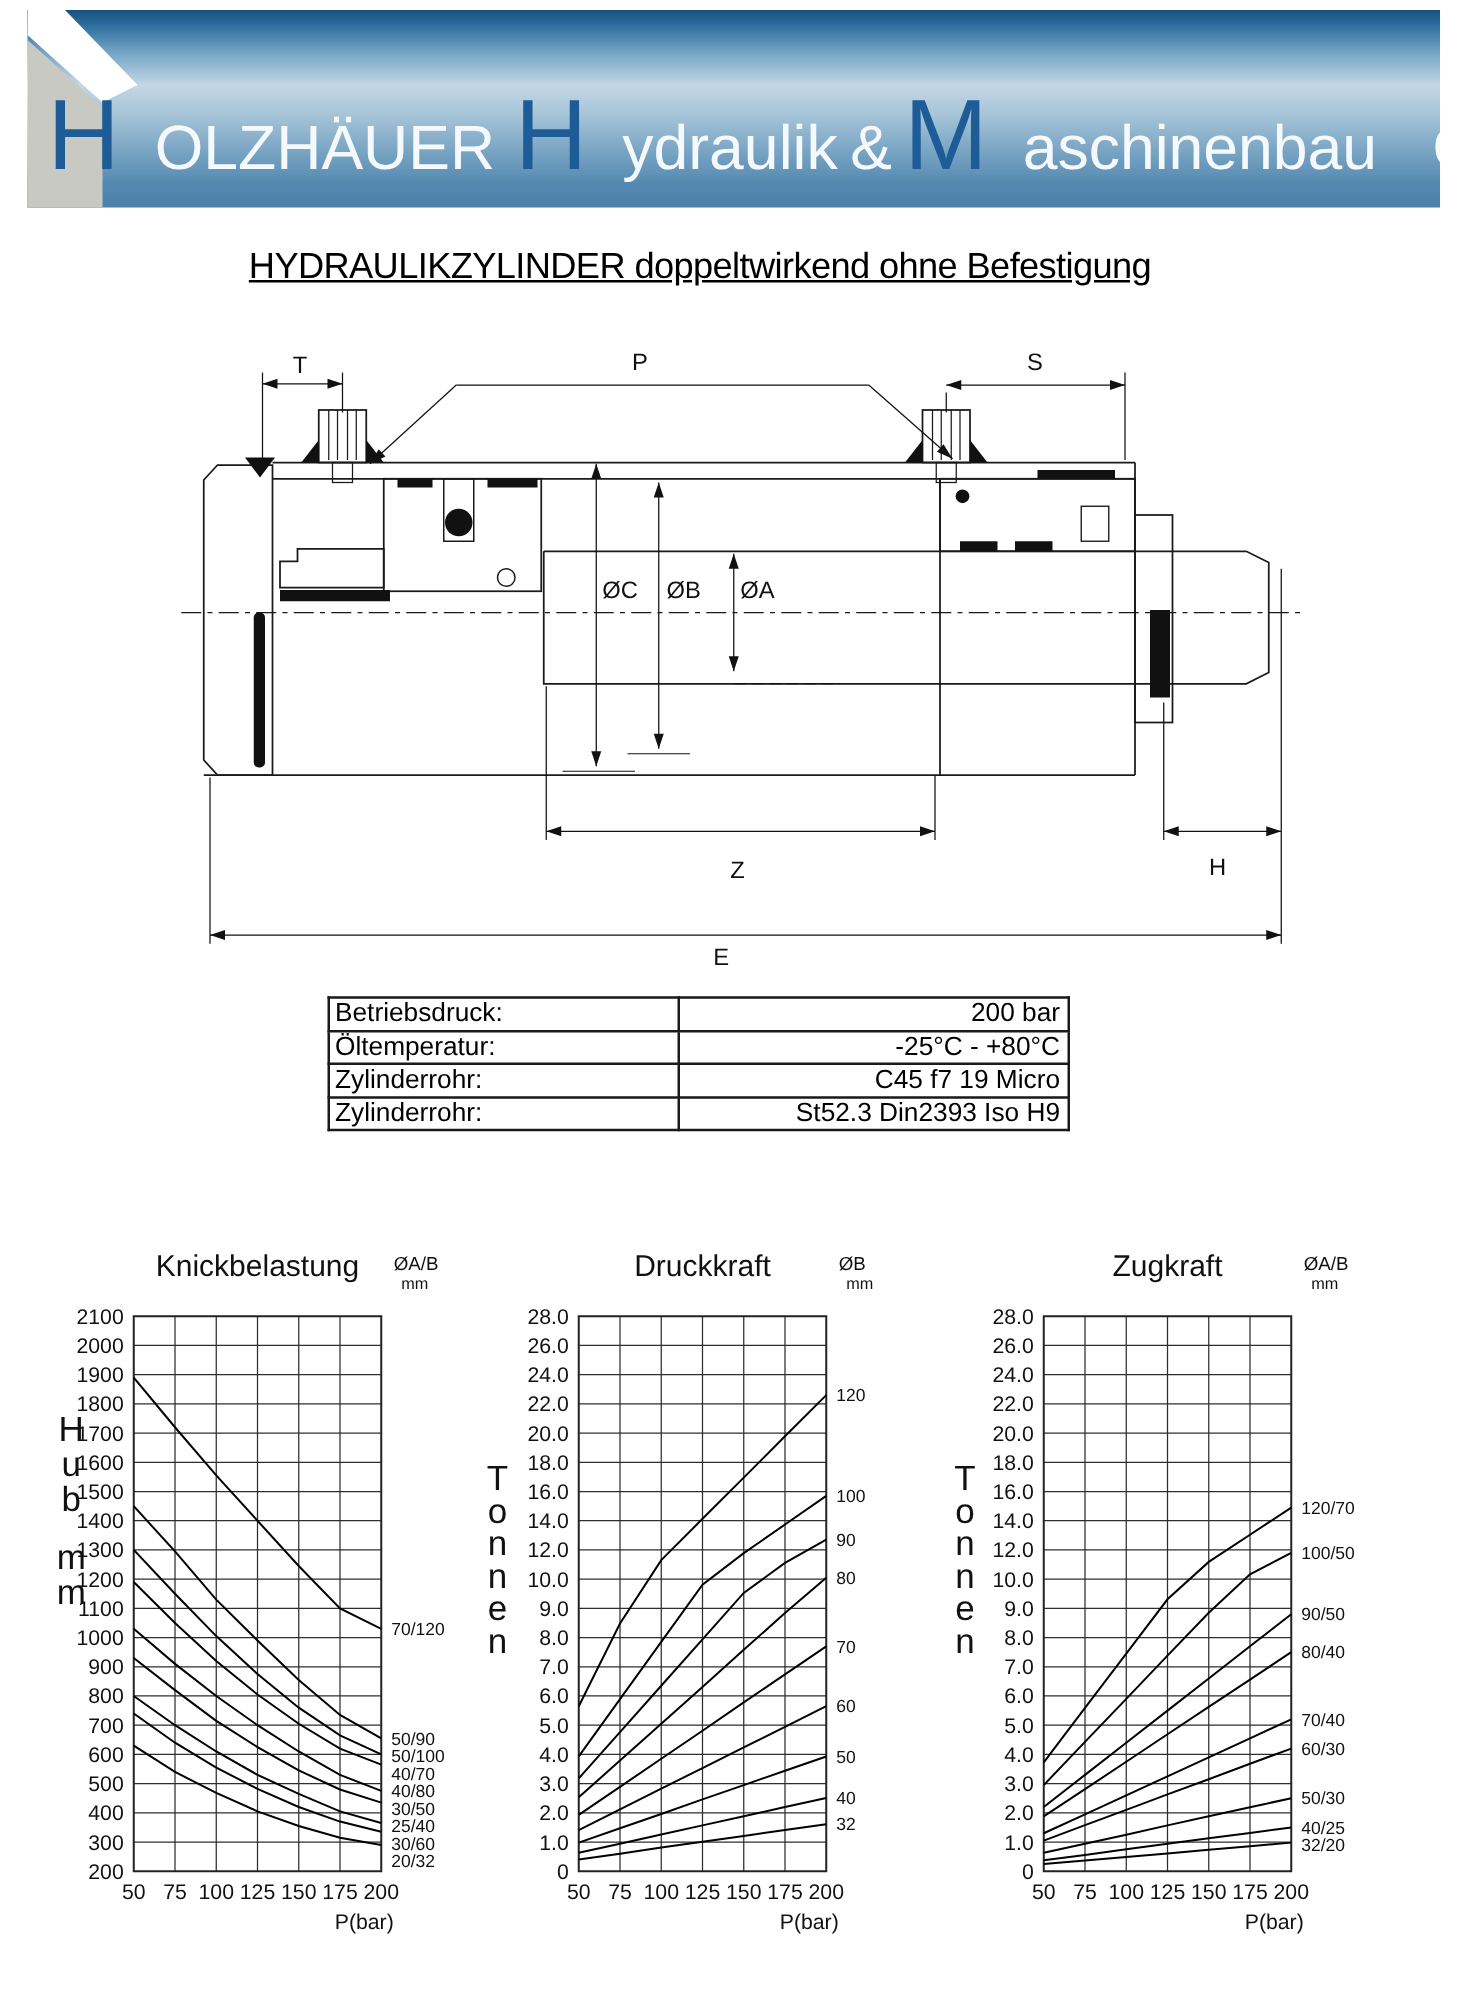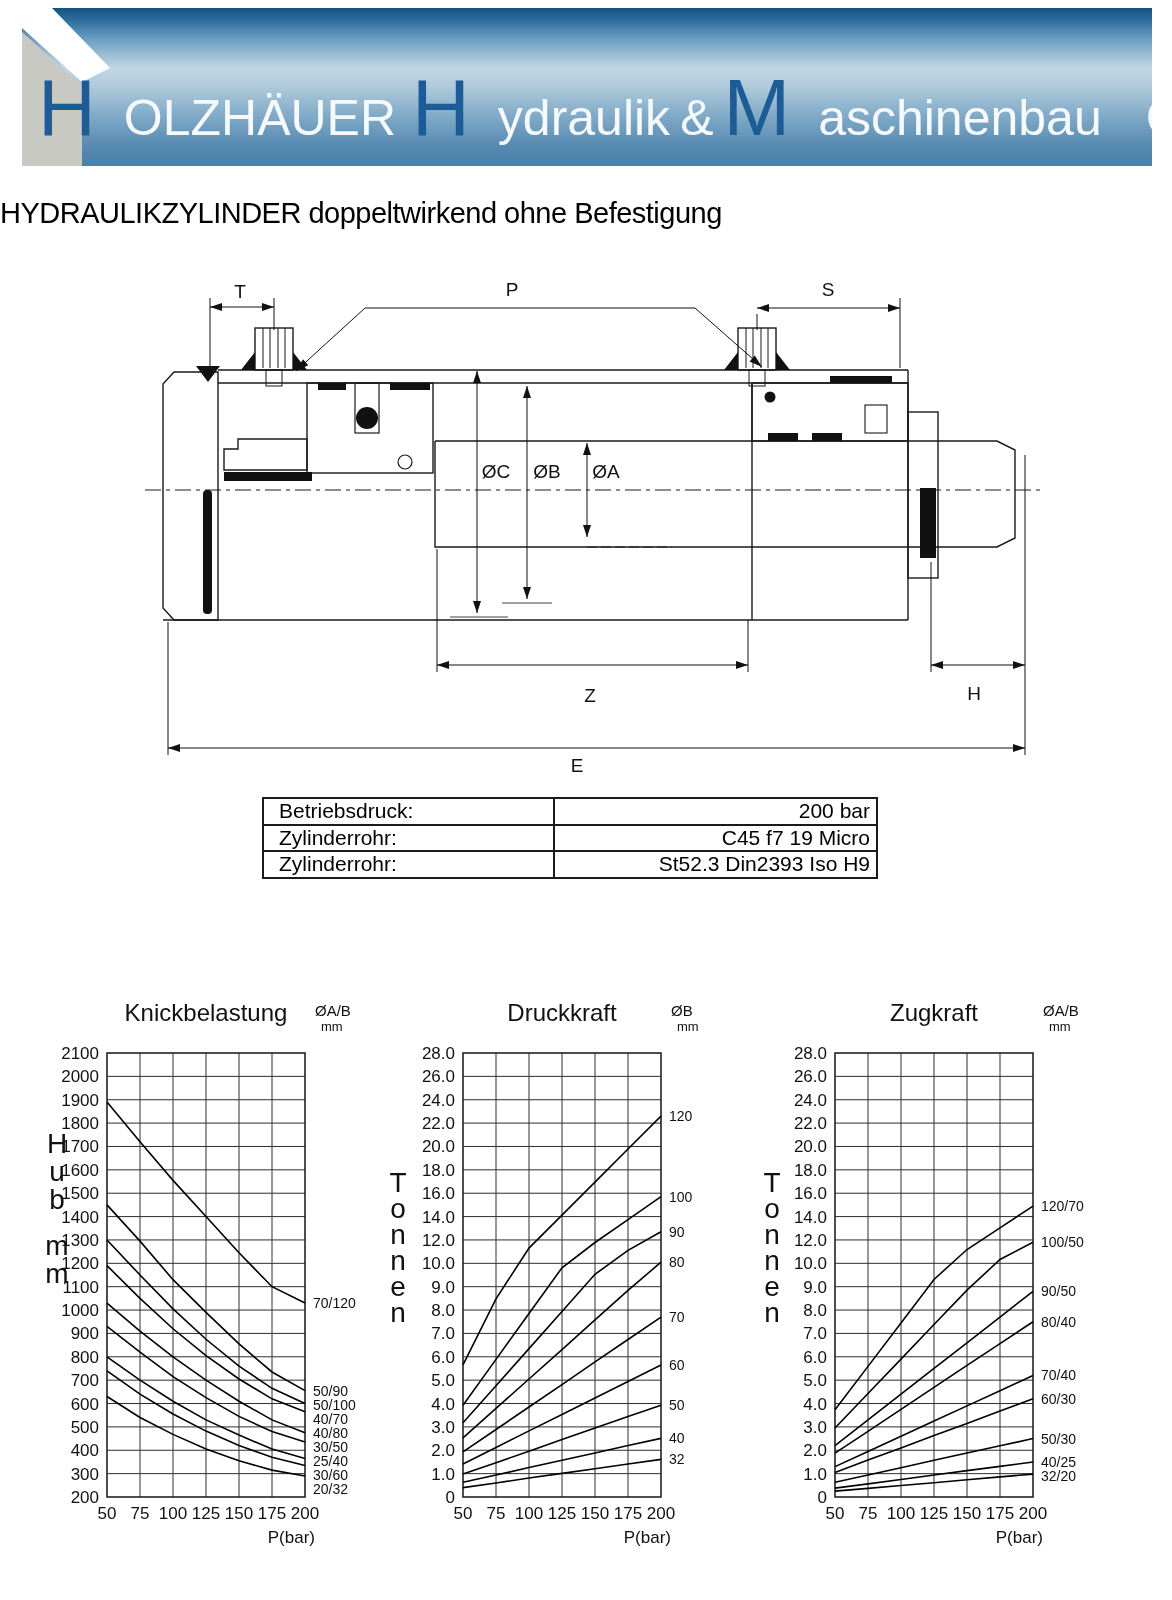--- a/index.html
+++ b/index.html
@@ -8,28 +8,28 @@
   
   .banner{position:absolute;left:22px;top:8px;width:1130px;height:158px;overflow:hidden;
     background:linear-gradient(180deg,#16527e 0%,#2a6a9b 7%,#6d9fc2 20%,#c3d7e5 38%,
                #a9c6d9 52%,#7ca7c5 70%,#5589b1 88%,#4b80a8 100%);}
   .banner-logo{position:absolute;left:0;top:0;}
   .banner-text{position:absolute;left:16px;top:60px;line-height:1;white-space:nowrap;}
   .ini{font-size:80px;color:#1d5c96;}
   .reg{font-size:50px;color:#f6f9fc;margin-left:28px;}
   .wsp{margin-right:16px;}
   
-  .doc-title{position:absolute;left:0;top:197px;width:1120px;text-align:left;
-    font-size:29px;letter-spacing:-0.5px;color:#000;}
+  .doc-title{position:absolute;left:0;top:197px;width:1120px;text-align:center;
+    font-size:29px;letter-spacing:-0.5px;color:#000;text-decoration:underline;}
   
   .draw-svg{position:absolute;left:0;top:250px;}
   .draw-svg text{font-size:19px;fill:#111;}
   
   .specs{position:absolute;left:262px;top:797px;border-collapse:collapse;}
-  .specs td{border:2px solid #1a1a1a;height:24.6px;font-size:21px;padding:0 6px 0 15px;
+  .specs td{border:2px solid #1a1a1a;height:24.6px;font-size:21px;padding:0 6px 0 4px;
     white-space:nowrap;}
   .specs td.c1{width:268px;}
   .specs td.c2{width:300px;text-align:right;}
   
   .charts-svg{position:absolute;left:0;top:995px;}
   .charts-svg text{fill:#111;}
 </style>
 </head>
 <body>
 
@@ -167,20 +167,24 @@
       <text x="974" y="700">H</text>
       <text x="577" y="772">E</text>
     </g>
   </svg>
 
   <table class="specs">
     <tbody>
         <tr>
           <td class="c1">Betriebsdruck:</td>
           <td class="c2">200 bar</td>
+        </tr>
+        <tr>
+          <td class="c1">Öltemperatur:</td>
+          <td class="c2">-25°C - +80°C</td>
         </tr>
         <tr>
           <td class="c1">Zylinderrohr:</td>
           <td class="c2">C45 f7 19 Micro</td>
         </tr>
         <tr>
           <td class="c1">Zylinderrohr:</td>
           <td class="c2">St52.3 Din2393 Iso H9</td>
         </tr>
       </tbody>

